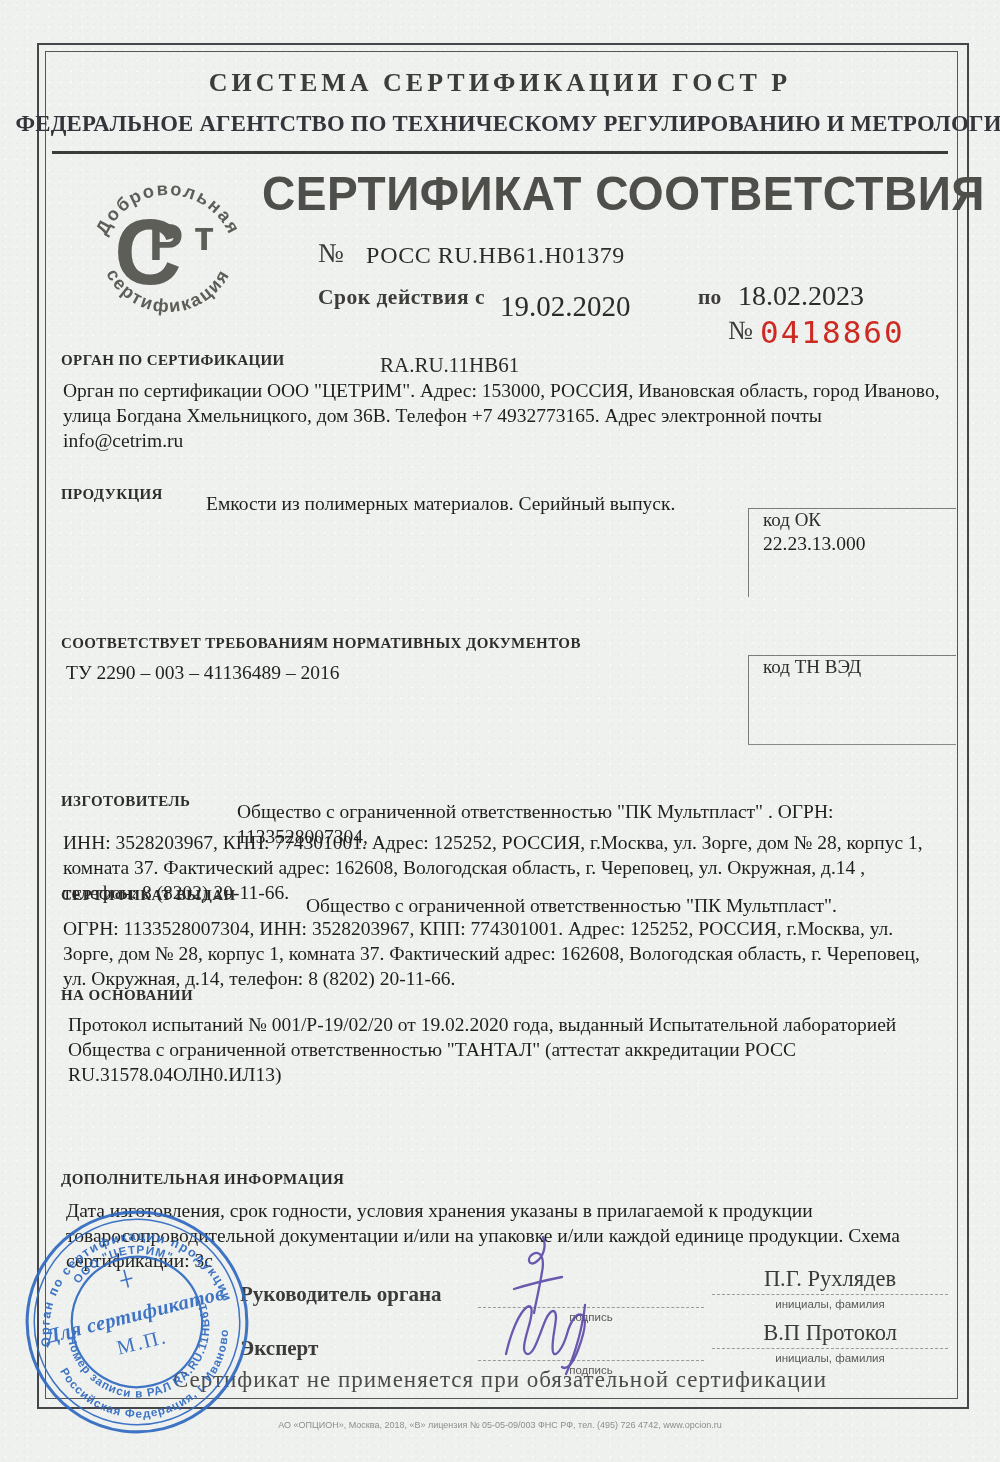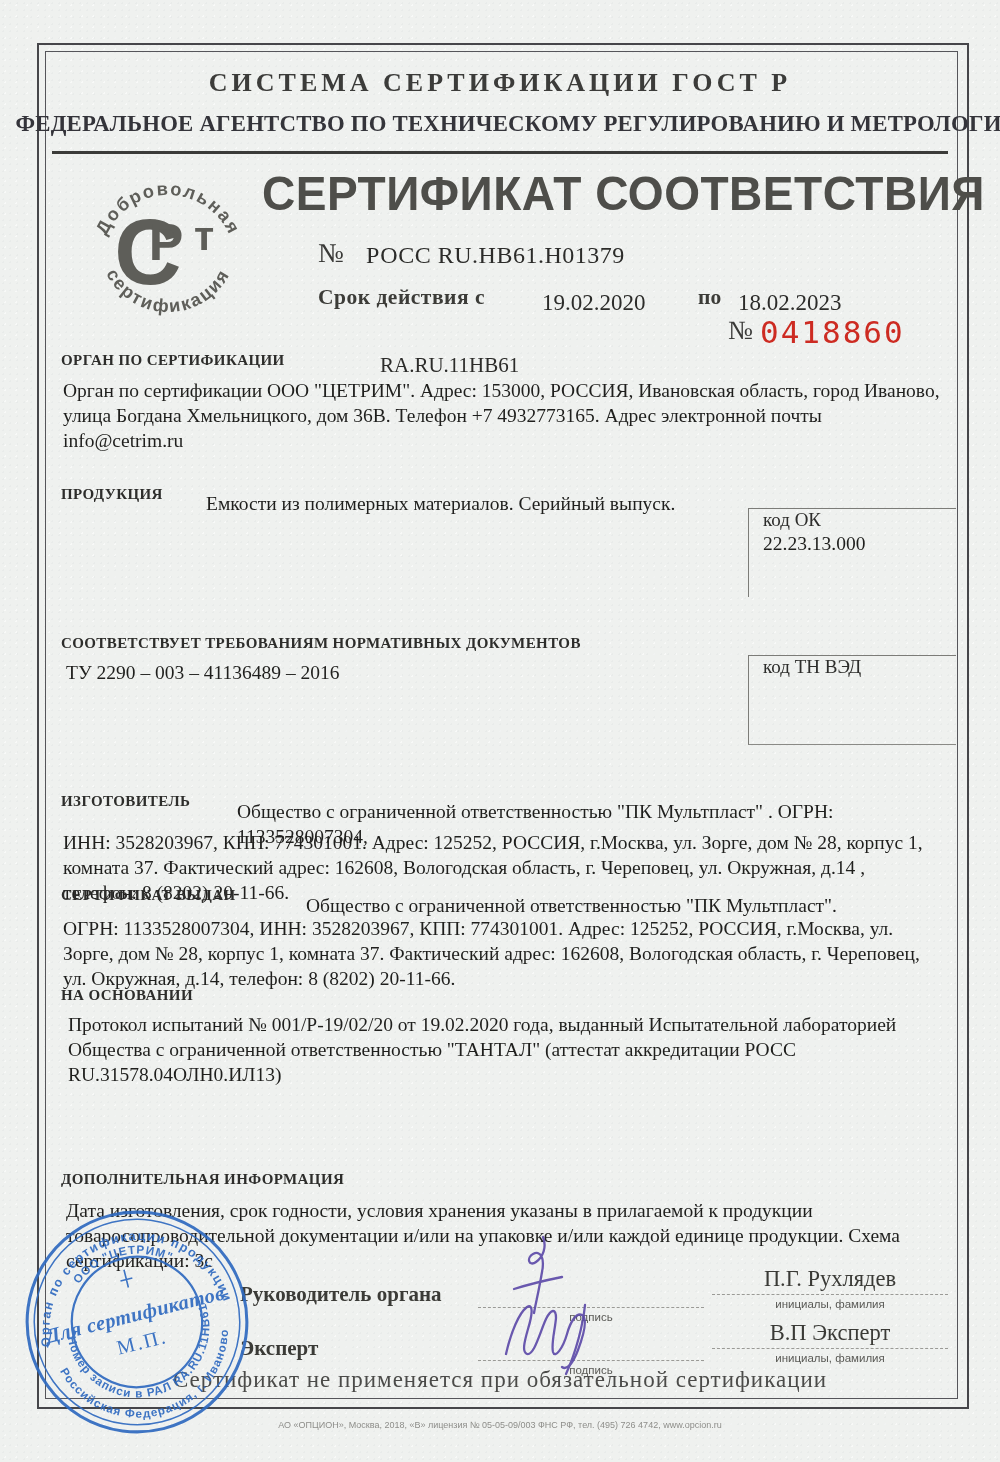--- a/index.html
+++ b/index.html
@@ -27,23 +27,23 @@
   .logo{left:72px;top:160px;width:192px;height:164px;}
   .logo text{fill:#5e5e59;font-family:"Liberation Sans",sans-serif;font-weight:bold;}
   .logo .arc{font-size:19px;letter-spacing:2px;}
   
   .title{left:262px;top:166px;white-space:nowrap;font-family:"Liberation Sans",sans-serif;
          font-weight:bold;font-size:48px;color:#4e4e4a;letter-spacing:.5px;
          transform:scaleX(.96);transform-origin:left;}
   .no-label{left:318px;top:238px;font-size:27px;color:#3a3a38;}
   .no-value{left:366px;top:242px;font-size:24px;color:#2c2c2a;letter-spacing:.5px;}
   .validity{left:318px;top:285px;font-weight:bold;font-size:21.5px;color:#3c3c38;letter-spacing:.5px;}
-  .vfrom{left:542px;top:290px;font-size:23px;color:#2c2c2a;}
+  .vfrom{left:500px;top:290px;font-size:29px;color:#2c2c2a;}
   .vto-label{left:698px;top:285px;font-weight:bold;font-size:21.5px;color:#3c3c38;}
-  .vto{left:738px;top:290px;font-size:23px;color:#2c2c2a;text-align:center;}
+  .vto{left:738px;top:280px;font-size:28px;color:#2c2c2a;text-align:center;}
   .form-no-label{left:728px;top:316px;font-size:26px;color:#3a3a38;}
   .form-no{left:760px;top:314px;font-family:"DejaVu Sans Mono",monospace;font-size:31px;
            color:#cd2b22;letter-spacing:2px;}
   
   .sec-h{font-weight:bold;font-size:15px;color:#2d2d2b;letter-spacing:.4px;white-space:nowrap;}
   .body-t{font-size:19.5px;line-height:25px;color:#1f1f1d;}
   .org-h{left:61px;top:352px;}
   .org-code{left:380px;top:353px;font-size:21px;color:#2c2c2a;}
   .org-text{left:63px;top:378px;width:878px;}
   .prod-h{left:61px;top:486px;}
@@ -180,21 +180,21 @@
 
   <div class="abs dotline sline1"></div>
   <div class="abs cap cap-s1">подпись</div>
   <div class="abs dotline nline1"></div>
   <div class="abs name name1">П.Г. Рухлядев</div>
   <div class="abs cap cap-n1">инициалы, фамилия</div>
 
   <div class="abs dotline sline2"></div>
   <div class="abs cap cap-s2">подпись</div>
   <div class="abs dotline nline2"></div>
-  <div class="abs name name2">В.П Эксперт</div>
+  <div class="abs name name2">В.П Протокол</div>
   <div class="abs cap cap-n2">инициалы, фамилия</div>
 
   <div class="abs note">Сертификат не применяется при обязательной сертификации</div>
   <div class="abs print-info">АО «ОПЦИОН», Москва, 2018, «В»     лицензия № 05-05-09/003 ФНС РФ,  тел. (495) 726 4742,  www.opcion.ru</div>
 
   <svg class="abs ink" viewBox="0 0 1000 1462">
     <g fill="none" stroke="#5b48a8" stroke-width="2.3" stroke-linecap="round" opacity="0.9">
       <g>
         <path d="M 543,1237 C 547,1247 543,1257 536,1262 C 529,1267 526,1258 533,1254 C 540,1250 545,1257 542,1272 C 539,1290 536,1302 534,1313"></path>
         <path d="M 514,1289 C 530,1284 547,1280 562,1277"></path>

